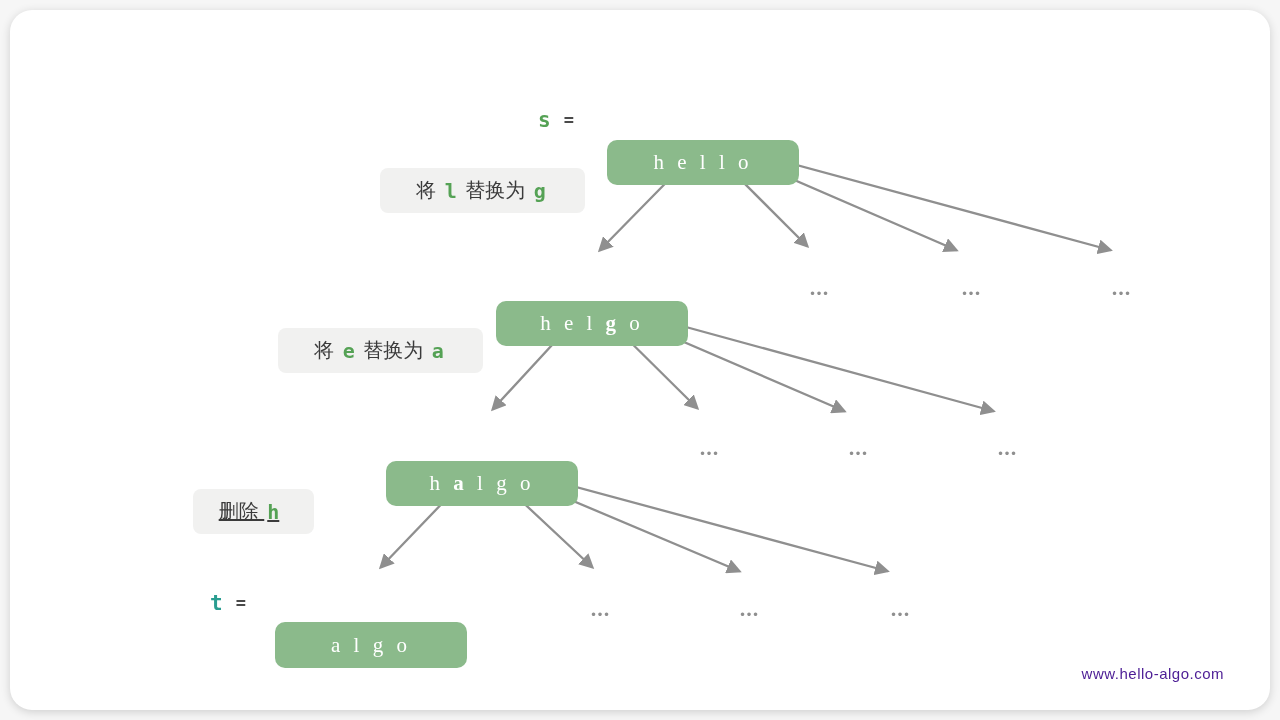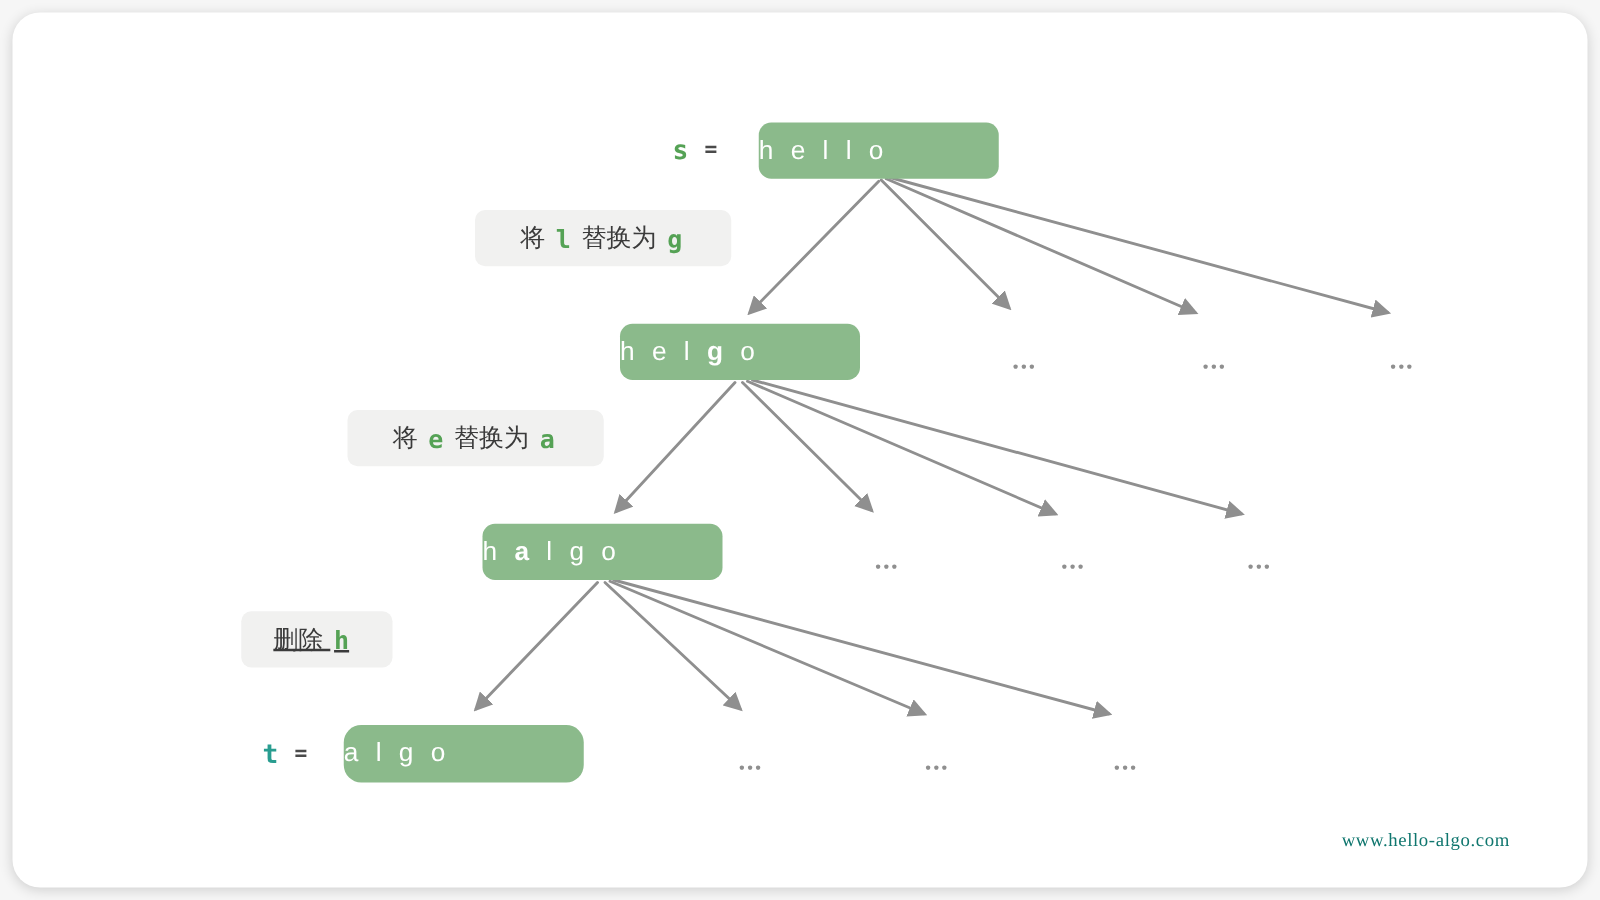--- a/index.html
+++ b/index.html
@@ -19,24 +19,25 @@
   .diagram { position: absolute; inset: 0; }
   svg.arrows { position: absolute; left: 0; top: 0; width: 1280px; height: 720px; }
 
   
   .node {
     position: absolute;
     background: #8bba8b;
     border-radius: 10px;
     display: flex;
     align-items: center;
-    justify-content: flex-start;
+    justify-content: center;
     color: #ffffff;
-    font-family: Liberation Sans, sans-serif;
+    font-family: Liberation Serif, serif;
     font-size: 21px;
+    margin-top: 42px;
   }
   .node span { white-space: pre; letter-spacing: 4px; }
   .node .b { font-weight: bold; }
 
   
   .varlabel {
     position: absolute;
     display: flex;
     align-items: center;
     gap: 13px;
@@ -72,25 +73,25 @@
     position: absolute;
     transform: translate(-50%, -50%);
     color: #8f8f8f;
     font-size: 13px;
     letter-spacing: 2px;
     white-space: pre;
   }
 
   .watermark {
     position: absolute;
-    right: 62px;
+    right: 46px;
     bottom: 28px;
-    font-family: Liberation Serif, serif;
+    font-family: Liberation Sans, sans-serif;
     font-size: 15px;
-    color: #0f766e;
+    color: #4c1d95;
     letter-spacing: 0.5px;
   }
 </style>
 </head>
 <body>
 
 <div class="card">
   <div class="diagram">
 
     <svg class="arrows" viewBox="0 0 1280 720">
@@ -157,21 +158,21 @@
       <span>删除 </span>
         <span class="g">h</span>
         <span></span>
         <span class="g"></span>
     </div>
 
     <div class="varlabel" style="left:200px; top:570px; height:46px;">
       <span class="vname vteal">t</span>
       <span class="veq">=</span>
     </div>
-    <div class="node" style="left:265px; top:570px; width:192px; height:46px;border-radius:14px;">
+    <div class="node" style="left:265px; top:570px; width:192px; height:46px;">
       <span>a l g o</span>
         <span class="b"></span>
         <span></span>
     </div>
 
     <div class="dots" style="left:810px;  top:283px;">•••</div>
     <div class="dots" style="left:962px;  top:283px;">•••</div>
     <div class="dots" style="left:1112px; top:283px;">•••</div>
 
     <div class="dots" style="left:700px;  top:443px;">•••</div>

